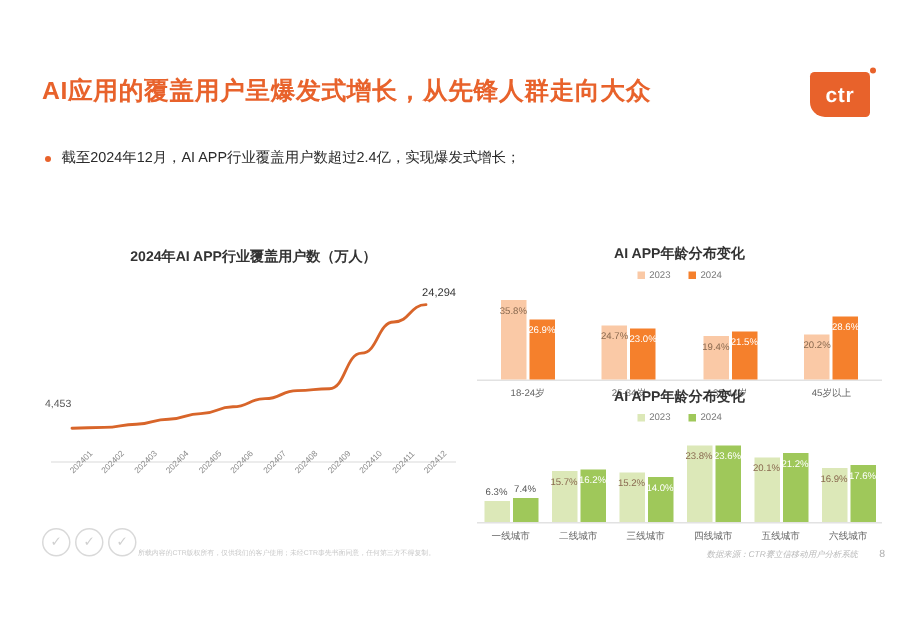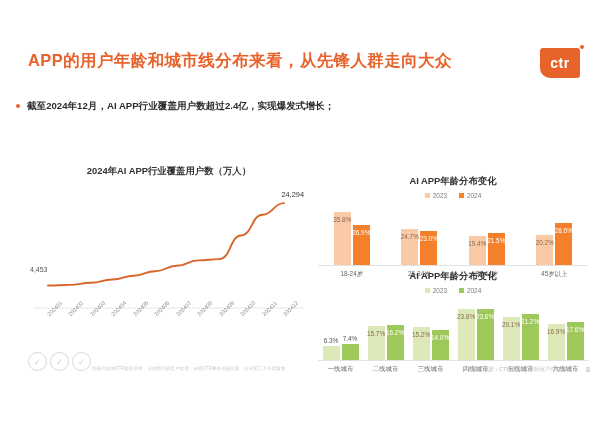--- a/index.html
+++ b/index.html
@@ -25,21 +25,21 @@
     color:#fff;font-weight:bold;font-size:14px;
     display:flex;align-items:center;justify-content:center;
     letter-spacing:.5px;
   }
   .logo-dot{
     position:absolute;right:16px;top:45px;
     width:4px;height:4px;border-radius:50%;background:#E8622B;
   }
 
   
-  .bullets{position:absolute;left:16px;top:98px;width:470px;font-weight:bold;}
+  .bullets{position:absolute;left:30px;top:98px;width:470px;}
   .bullet{display:flex;align-items:flex-start;margin-bottom:9px;}
   .dot{
     flex:0 0 auto;width:4px;height:4px;border-radius:50%;
     background:#E8622B;margin:6px 7px 0 0;
   }
   .btext{font-size:9.6px;color:#2b2b2b;line-height:1.62;}
 
   
   .panel-line{position:absolute;left:28px;top:165px;width:282px;height:190px;}
   .chart-title{
@@ -58,21 +58,21 @@
   }
   .xaxis{position:relative;width:282px;height:34px;margin-top:1px;}
   .xtick{
     position:absolute;top:0;
     font-size:5.6px;color:#8a8a8a;
     transform:rotate(-45deg);transform-origin:left top;
     white-space:nowrap;
   }
 
   
-  .panel-bar{position:absolute;width:270px;margin-top:12px;}
+  .panel-bar{position:absolute;width:270px;}
   .panel-age{left:318px;top:163px;height:95px;}
   .panel-city{left:318px;top:258px;height:95px;}
   .legend{display:flex;justify-content:center;gap:12px;margin:2px 0 4px;}
   .lg{display:flex;align-items:center;gap:3px;font-size:6.4px;color:#7a7a7a;}
   .sw{width:5px;height:5px;display:inline-block;}
 
   .bars{
     position:relative;height:62px;
     display:flex;justify-content:space-around;align-items:flex-end;
     border-bottom:1px solid #e2e2e2;
@@ -109,21 +109,21 @@
   .pageno{
     position:absolute;right:10px;top:366px;
     font-size:7px;color:#b0b0b0;
   }
 </style>
 </head>
 <body>
 
 <div class="slide">
 
-  <div class="title">APP的用户年龄和城市线分布来看，从先锋人群走向大众</div>
+  <div class="title">AI应用的覆盖用户呈爆发式增长，从先锋人群走向大众</div>
   <div class="logo">ctr</div>
   <div class="logo-dot"></div>
 
   <div class="bullets">
     <div class="bullet">
       <span class="dot"></span>
       <span class="btext">截至2024年12月，AI APP行业覆盖用户数超过2.4亿，实现爆发式增长；</span>
     </div>
   </div>
 

